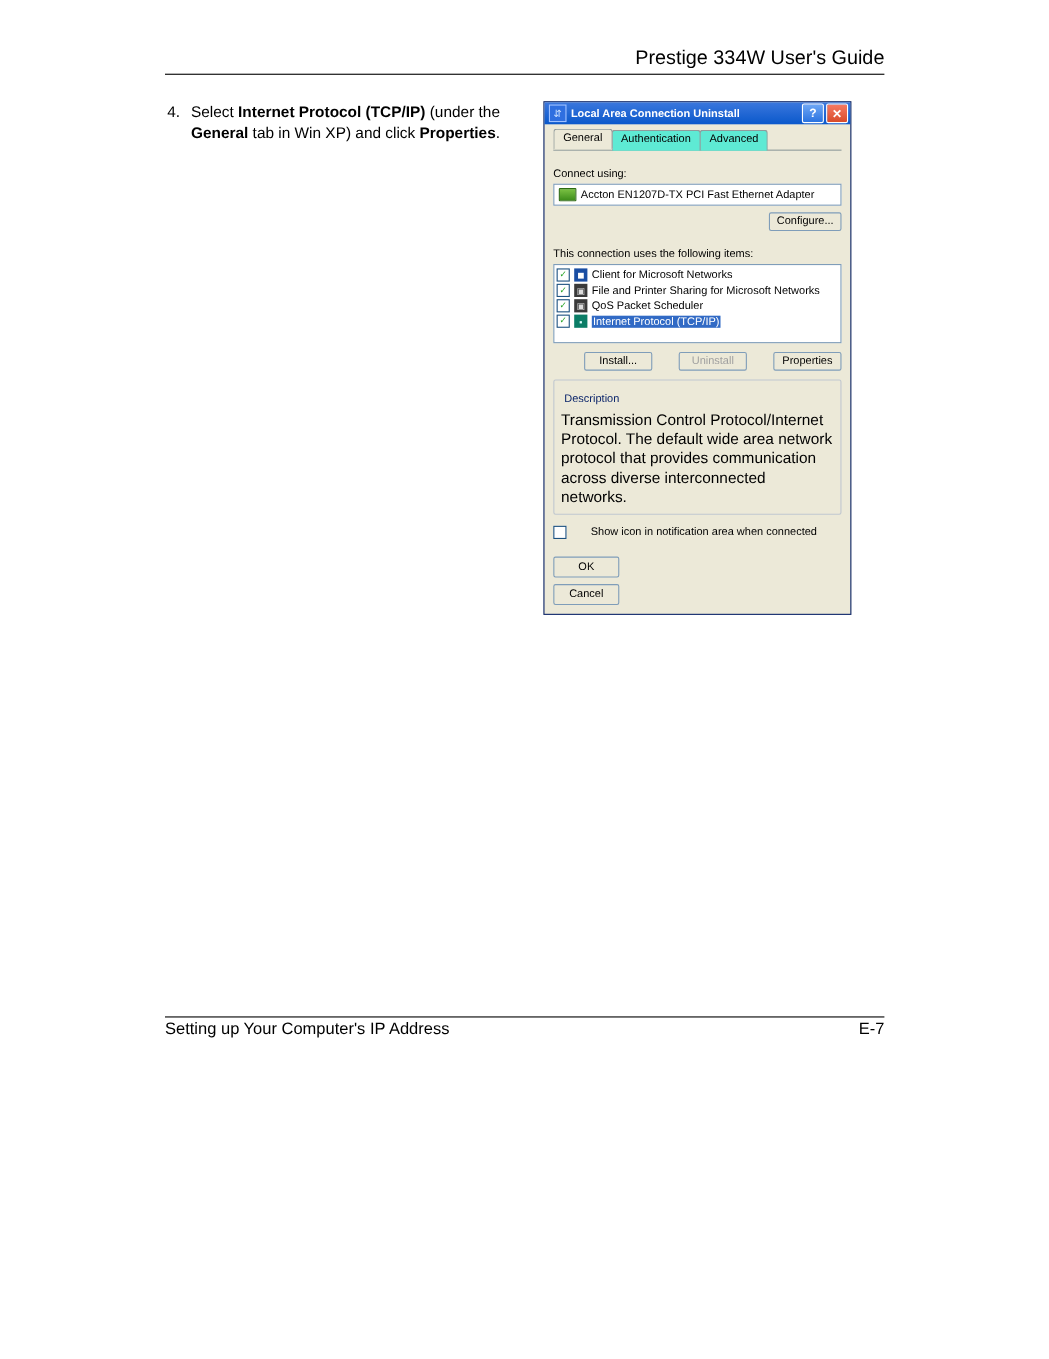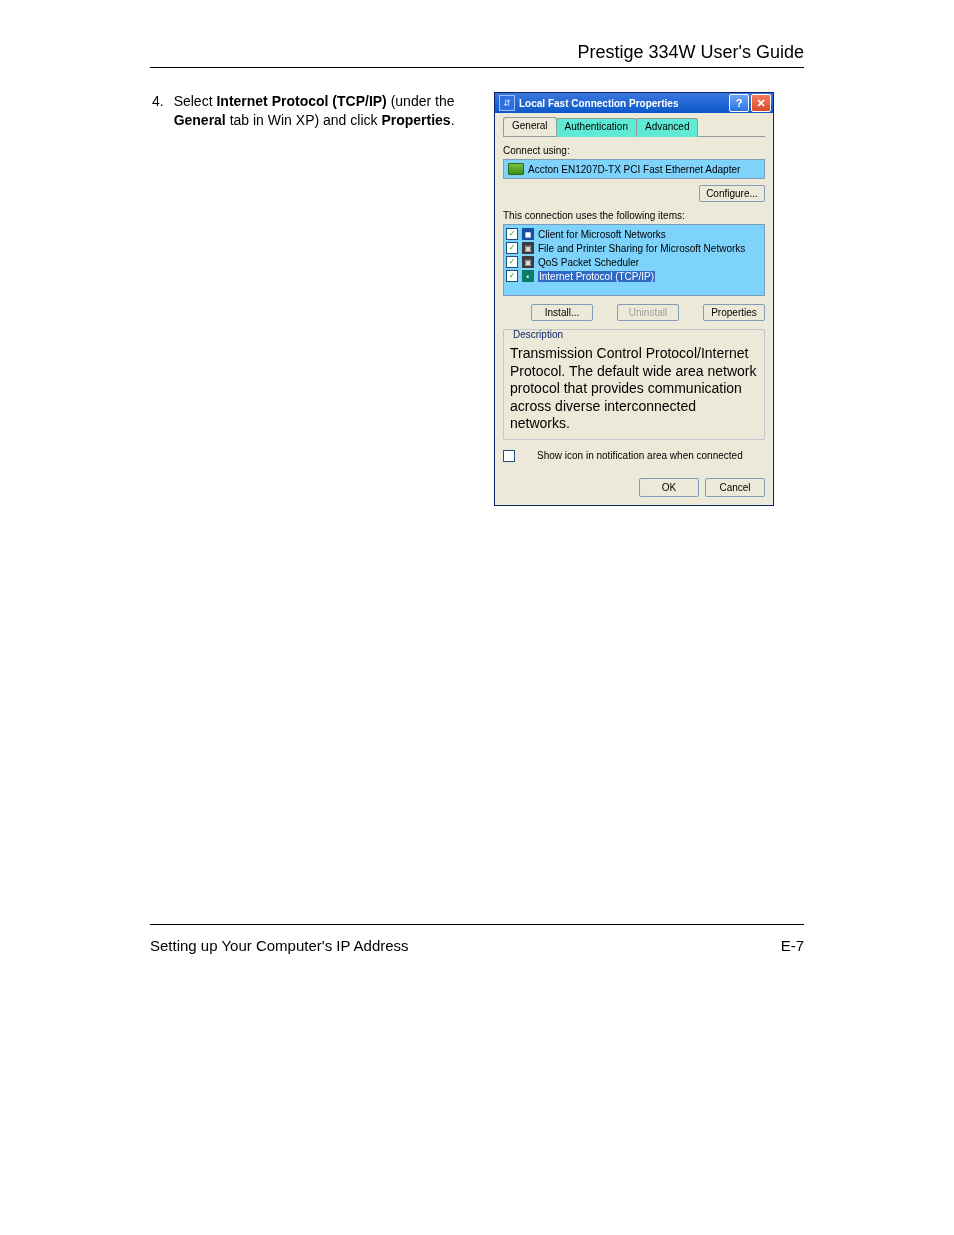--- a/index.html
+++ b/index.html
@@ -3,59 +3,59 @@
 <meta charset="utf-8">
 <style>
   html, body { margin:0; padding:0; font-family: Arial, Helvetica, sans-serif; background:#fff; color:#000; }
   .page { width:954px; height:1235px; position:relative; box-sizing:border-box; }
   .header { position:absolute; top:42px; left:150px; right:150px; border-bottom:1px solid #000; }
   .header-title { text-align:right; font-size:18px; padding-bottom:4px; }
   .body { position:absolute; top:92px; left:150px; right:150px; display:flex; gap:24px; }
   .instr { flex:0 0 320px; font-size:14px; line-height:1.35; display:flex; }
   .instr-num { width:26px; text-align:right; padding-right:10px; }
   .instr-text { }
-  .footer { position:absolute; left:150px; right:150px; top:924px; border-top:1px solid #000; display:flex; justify-content:space-between; font-size:15px; padding-top:12px; }
+  .footer { position:absolute; left:150px; right:150px; top:924px; border-top:1px solid #000; display:flex; justify-content:space-between; font-size:15px; padding-top:2px; }
   
   
   .dlg { width:278px; background:#ece9d8; border:1px solid #0a246a; font-family: Tahoma, Geneva, sans-serif; font-size:10px; color:#000; }
   .titlebar { background:linear-gradient(#3b77dd,#0a58cb); color:#fff; display:flex; align-items:center; height:20px; }
   .titlebar-icon { width:14px; height:14px; margin:0 4px; background:#2f6fe0; border:1px solid #9fc1ff; display:flex; align-items:center; justify-content:center; font-size:9px; color:#cfe3ff; }
   .titlebar-text { font-weight:bold; flex:1; font-size:10px; }
   .tbtn { width:18px; height:16px; margin-right:2px; border:1px solid #fff; border-radius:2px; display:flex; align-items:center; justify-content:center; font-weight:bold; font-size:11px; cursor:pointer; }
   .tbtn.help  { background:linear-gradient(#6fa7f5,#2a73e0); color:#fff; }
   .tbtn.close { background:linear-gradient(#f77a63,#d84b2a); color:#fff; }
   .dlg-body { padding:4px 8px 8px 8px; }
   .tabstrip { display:flex; border-bottom:1px solid #919b9c; margin-bottom:8px; }
   .tab { padding:2px 8px 3px; border:1px solid #919b9c; border-bottom:none; background:#5eead4; margin-right:-1px; border-top-left-radius:3px; border-top-right-radius:3px; cursor:pointer; position:relative; top:1px; }
   .tab.active { background:#ece9d8; top:0; padding-bottom:4px; border-bottom:1px solid #ece9d8; z-index:1; }
-  .lbl { margin:0 0 3px; }
-  .sunken { background:#7dd3fc; border:1px solid #7f9db9; padding:3px 4px; }
+  .lbl { margin:16px 0 3px; }
+  .sunken { background:#ffffff; border:1px solid #7f9db9; padding:3px 4px; }
   .adapter { display:flex; align-items:center; gap:4px; }
   .nic-icon { width:14px; height:10px; background:linear-gradient(#7ac142,#3e8e1b); border:1px solid #2d6b12; border-radius:1px; flex:0 0 auto; }
   .btn { background:#ece9d8; border:1px solid #7f9db9; border-radius:2px; padding:2px 0; width:60px; text-align:center; cursor:pointer; }
   .btn.wide { width:64px; }
   .btn.disabled { color:#a0a0a0; cursor:default; }
   .cfgrow { display:flex; justify-content:flex-end; margin:6px 0 8px; }
   .listbox { height:66px; padding:2px 2px; overflow:hidden; }
   .li { display:flex; align-items:center; gap:4px; padding:1px 0; }
   .cb { width:10px; height:10px; border:1px solid #1c5180; background:#fff; display:flex; align-items:center; justify-content:center; font-size:8px; color:#21a121; line-height:1; cursor:pointer; }
   .ii { width:12px; height:12px; display:flex; align-items:center; justify-content:center; flex:0 0 auto; }
   .ii.client { background:#1a4ea3; color:#fff; font-size:8px; }
   .ii.share  { background:#3a3a3a; color:#ddd; font-size:8px; }
   .ii.qos    { background:#3a3a3a; color:#ddd; font-size:8px; }
   .ii.net    { background:#0b7d66; color:#dff; font-size:8px; }
   .li .txt { white-space:nowrap; }
   .li.sel .txt { background:#316ac5; color:#fff; padding:0 1px; }
   .btnrow { display:flex; justify-content:space-between; margin:8px 0;padding-left:28px; }
-  .fieldset { border:1px solid #c0c7cf; border-radius:2px; padding:8px 6px 6px; margin-top:2px; }
+  .fieldset { border:1px solid #c0c7cf; border-radius:2px; padding:20px 6px 6px; margin-top:2px; }
   .legend { position:relative; top:-9px; background:#ece9d8; padding:0 3px; color:#0a246a; height:0; display:inline-block; }
   .desc { font-size:14px; line-height:1.25; margin-top:-4px; }
   .showicon { display:flex; align-items:center; gap:22px; margin:10px 0 0; }
   .showicon .cb { color:transparent; }
-  .okrow { display:flex; justify-content:flex-end; gap:6px; padding:8px; }
+  .okrow { display:flex; justify-content:flex-end; gap:6px; padding:8px;flex-direction:column; }
   .okrow .btn { width:58px; padding:3px 0; }
 </style>
 </head>
 <body>
 
 <div class="page">
   <div class="header">
     <div class="header-title">Prestige 334W User's Guide</div>
   </div>
 
@@ -63,21 +63,21 @@
     <div class="instr">
       <div class="instr-num">4.</div>
       <div class="instr-text">
         <span>Select </span><b>Internet Protocol (TCP/IP)</b><span> (under the </span><b>General</b><span> tab in Win XP) and click </span><b>Properties</b><span>.</span>
       </div>
     </div>
 
     <div class="dlg">
       <div class="titlebar">
         <div class="titlebar-icon">⇵</div>
-        <div class="titlebar-text">Local Fast Connection Properties</div>
+        <div class="titlebar-text">Local Area Connection Uninstall</div>
         <div class="tbtn help">?</div>
         <div class="tbtn close">✕</div>
       </div>
       <div class="dlg-body">
         <div class="tabstrip">
           <div class="tab active">General</div>
           <div class="tab">Authentication</div>
           <div class="tab">Advanced</div>
         </div>
 

